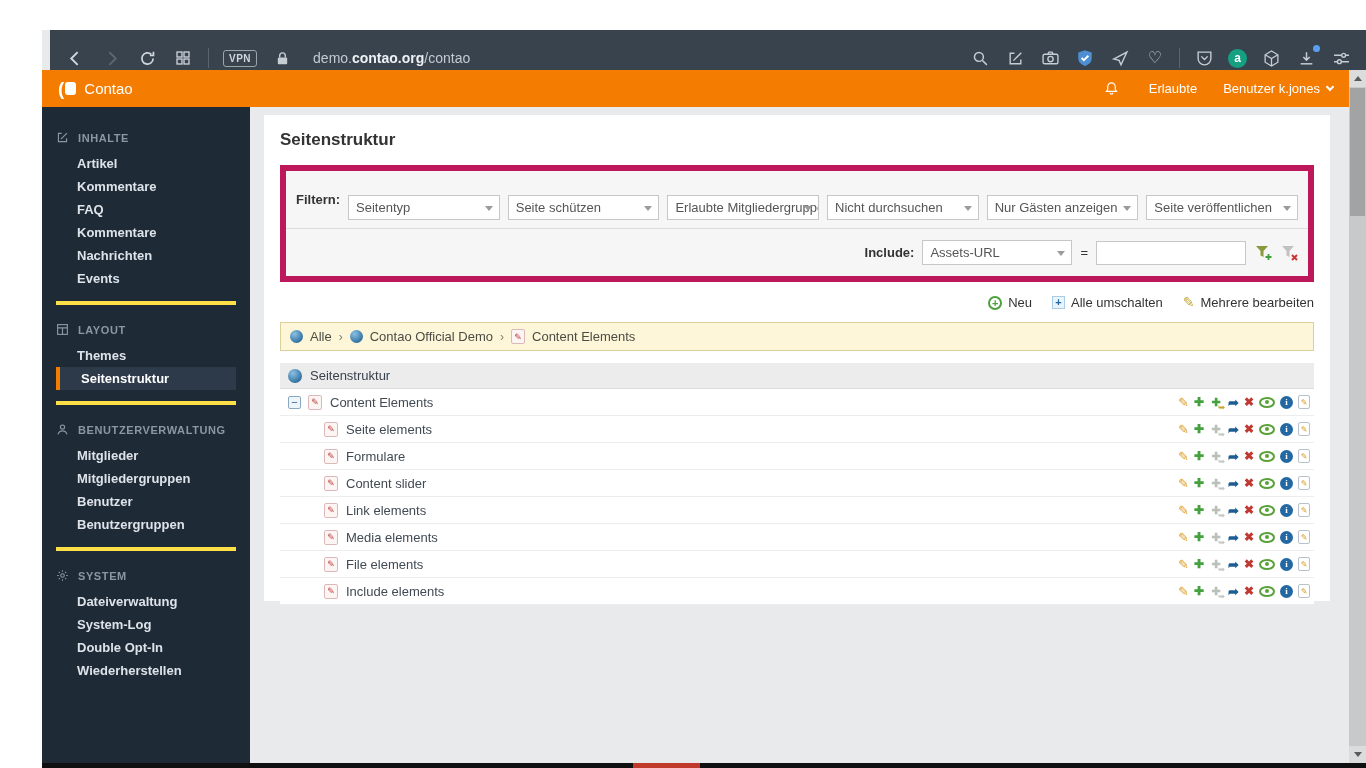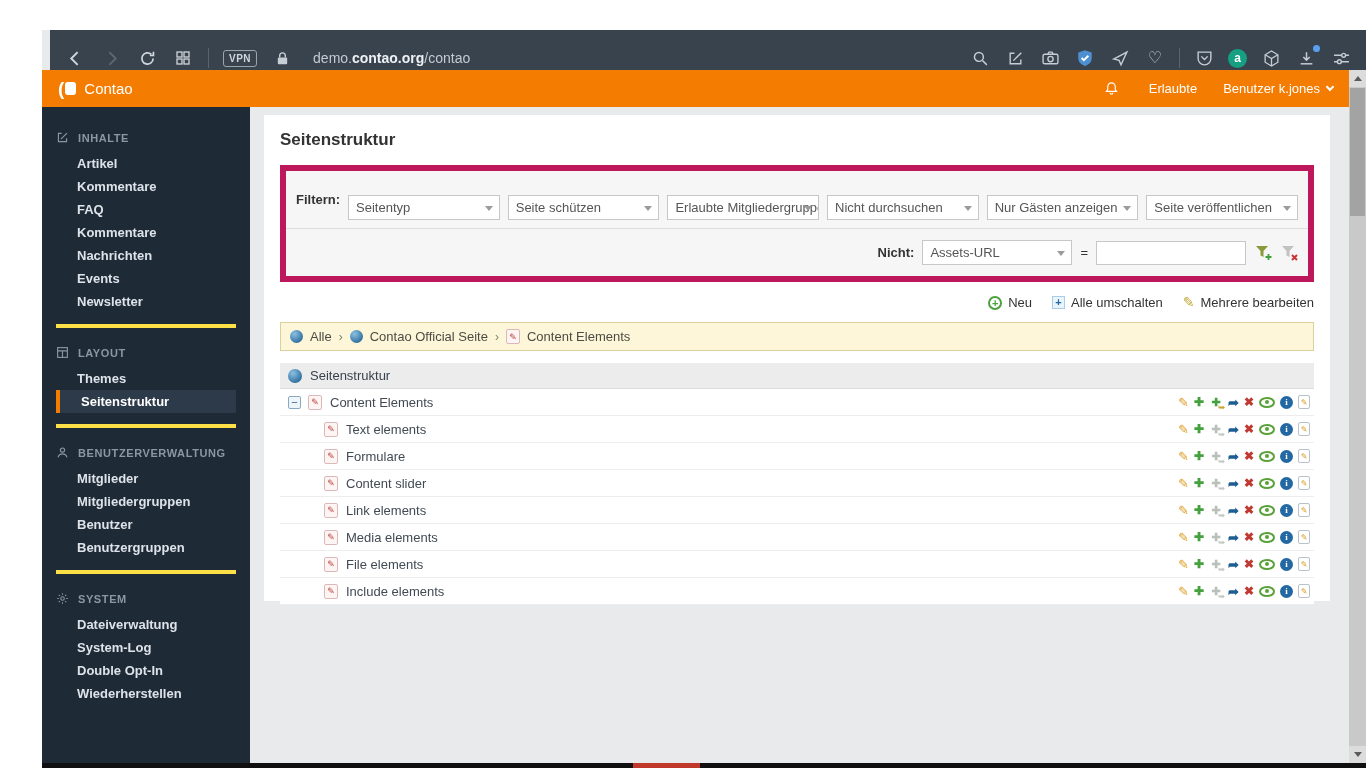--- a/index.html
+++ b/index.html
@@ -246,21 +246,20 @@
                     <path d="M6 10l7.5-7.5"></path>
                   </svg></span>
                 <span>INHALTE</span>
               </div>
               <div class="sb-item">Artikel</div>
               <div class="sb-item">Kommentare</div>
               <div class="sb-item">FAQ</div>
               <div class="sb-item">Kommentare</div>
               <div class="sb-item">Nachrichten</div>
               <div class="sb-item">Events</div>
-              <div class="sb-item">Newsletter</div>
             </div>
             <div class="sb-section">
               <div class="sb-head">
                 <span><svg width="13" height="13" viewBox="0 0 16 16" fill="none" stroke="#8c97a2" stroke-width="1.4">
                     <rect x="2" y="2" width="12" height="12"></rect>
                     <path d="M2 6h12M8 6v8"></path>
                   </svg></span>
                 <span>LAYOUT</span>
               </div>
               <div class="sb-item">Themes</div>
@@ -303,21 +302,21 @@
             <div class="filter-row" id="filter-row">
               <span class="filter-label">Filtern:</span>
             <span class="select"><span>Seitentyp</span><span class="caret"></span></span>
                 <span class="select"><span>Seite schützen</span><span class="caret"></span></span>
                 <span class="select"><span>Erlaubte Mitgliedergruppen</span><span class="caret"></span></span>
                 <span class="select"><span>Nicht durchsuchen</span><span class="caret"></span></span>
                 <span class="select"><span>Nur Gästen anzeigen</span><span class="caret"></span></span>
                 <span class="select"><span>Seite veröffentlichen</span><span class="caret"></span></span>
               </div>
             <div class="search-row">
-              <span class="search-label">Nicht:</span>
+              <span class="search-label">Include:</span>
               <span class="select"><span>Assets-URL</span><span class="caret"></span></span>
               <span class="eq">=</span>
               <input class="search-input" value="" style="">
               <span class="tb-icon" style="width:18px;height:18px;">
                 <svg width="17" height="17" viewBox="0 0 17 17">
                     <path d="M1 2h12l-4.5 5v6l-3-1.5V7z" fill="#8a993b"></path>
                     <path d="M10.5 13h6M13.5 10v6" stroke="#3fa03c" stroke-width="1.8"></path>
                   </svg>
               </span>
               <span class="tb-icon" style="width:18px;height:18px;">
@@ -342,21 +341,21 @@
                 <span class="ac-multi">✎</span>
                 <span>Mehrere bearbeiten</span>
               </span>
             </div>
 
           <div class="breadcrumb" id="breadcrumb">
               <span class="site-icon"></span>
               <span>Alle</span>
               <span class="bc-sep">›</span>
               <span class="site-icon"></span>
-              <span>Contao Official Seite</span>
+              <span>Contao Official Demo</span>
               <span class="bc-sep">›</span>
               <span class="page-icon">✎</span>
               <span>Content Elements</span>
             </div>
 
           <div class="tree">
             <div class="tree-header">
               <span class="site-icon"></span>
               <span>Seitenstruktur</span>
             </div>
@@ -373,21 +372,21 @@
                     <span class="ic-del">✖</span>
                     <span class="ic-eye">
                       <i></i>
                     </span>
                     <span class="ic-info">i</span>
                     <span class="ic-note">✎</span>
                   </span>
                 </div>
                 <div class="trow lvl1">
                   <span class="page-icon">✎</span>
-                  <span class="trow-label">Text elements</span>
+                  <span class="trow-label">Seite elements</span>
                   <span class="ric">
                     <span class="ic-edit">✎</span>
                     <span class="ic-copy">✚</span>
                     <span class="ic-paste disabled">✚<span class="mini-arr">➥</span></span>
                     <span class="ic-move">➦</span>
                     <span class="ic-del">✖</span>
                     <span class="ic-eye">
                       <i></i>
                     </span>
                     <span class="ic-info">i</span>

